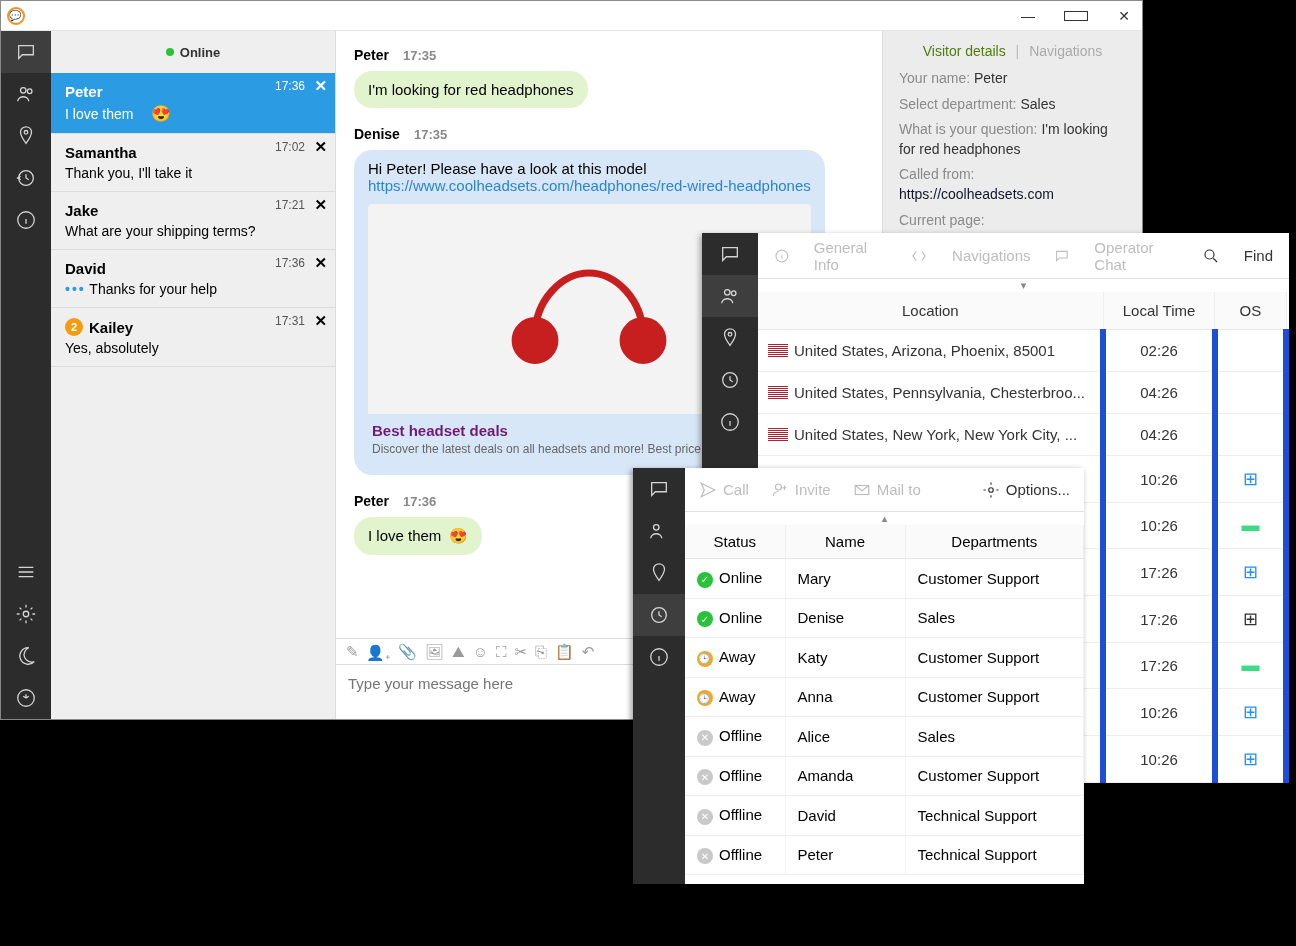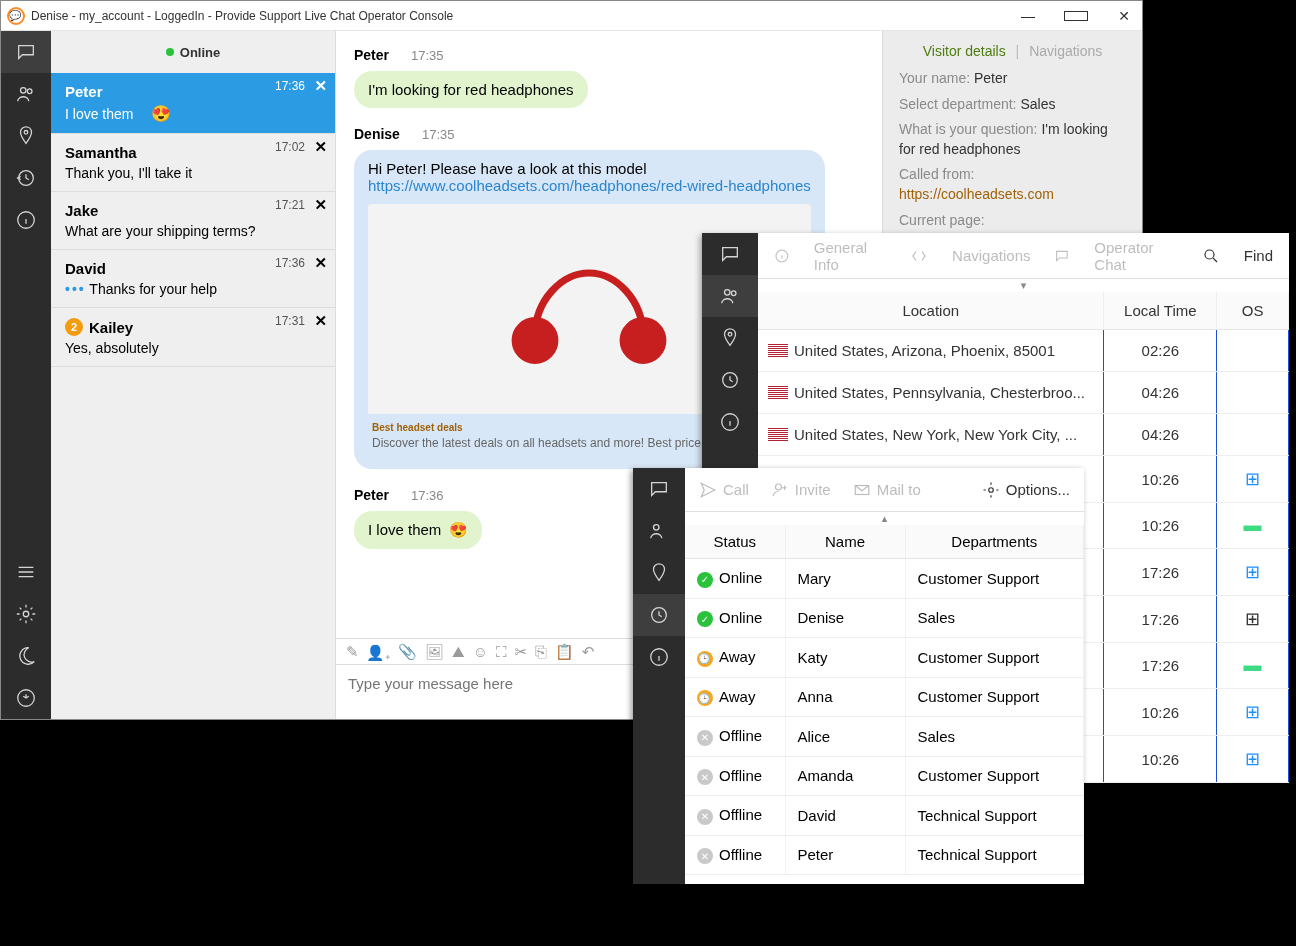--- a/index.html
+++ b/index.html
@@ -38,57 +38,57 @@
   .chat-item .preview { margin-top:4px; font-size:14px;}
   .chat-item .emoji { font-size:16px; margin-left:14px;}
   .chat-item .typing { color:#2b9be3; letter-spacing:2px; font-weight:700;}
   .chat-item .badge { display:inline-flex; width:18px;height:18px;background:#f39c12;color:#fff;border-radius:50%;align-items:center;justify-content:center;font-size:11px;font-weight:700;margin-right:6px;}
 
   
   .conv { flex:1; display:flex; flex-direction:column; background:#fff;}
   .msgs { flex:1; padding:12px 18px; overflow:hidden;}
   .hdr { font-size:14px; margin-top:4px;}
   .hdr b { font-weight:700;}
-  .hdr .t { color:#888; font-weight:400; margin-left:22px; font-size:13px;}
+  .hdr .t { color:#888; font-weight:700; margin-left:14px; font-size:13px;}
   .bubble { display:inline-block; padding:10px 14px; border-radius:18px; margin:8px 0 14px; max-width:520px; font-size:15px;}
   .bub-visitor { background:#e2f4ce; }
   .bub-agent { background:#d8e7f7; }
   .bub-agent a{ color:#2a85d0; text-decoration:none;}
   .preview-card { margin-top:10px; border-radius:4px; overflow:hidden;}
   .preview-card .img { height:210px; background:#f3f3f3; display:flex; align-items:center; justify-content:center;}
   .preview-card .img svg{width:180px;height:160px;}
   .preview-card .meta { padding:8px 4px;}
-  .preview-card .ptitle { font-weight:600; font-size:10px; color:#a16207;}
+  .preview-card .ptitle { font-weight:600; font-size:15px; color:#701a75;}
   .preview-card .pdesc { font-size:12px; color:#666; margin-top:2px; line-height:1.35;}
   .toolbar { border-top:1px solid #ddd; height:26px; display:flex; align-items:center; gap:8px; padding:0 10px; color:#9a9a9a; font-size:15px;}
   .toolbar span{ cursor:pointer;}
   .composer { border-top:1px solid #ddd;}
   .composer textarea { width:100%; height:50px; border:none; resize:none; padding:10px 12px; font-size:15px; color:#000000; outline:none;}
 
   
   .details { width:260px; background:#ececec; padding:12px 16px; font-size:14px; color:#666; border-left:1px solid #ddd;}
   .details .tabs { text-align:center; margin-bottom:10px; font-size:14px;}
   .details .tabs .act{ color:#4d7c0f;}
   .details .tabs .sep{ margin:0 6px; color:#bbb;}
   .details .tabs .inact{ color:#aaa;}
   .details .kv{ margin:6px 0; line-height:1.4;}
   .details .kv .k{ color:#8a8a8a;}
   .details .kv .v{ color:#333;}
-  .details a{ color:#a16207; text-decoration:none;}
+  .details a{ color:#0f172a; text-decoration:none;}
 
   
   .win-visitors { position:absolute; left:702px; top:233px; width:587px; height:550px; background:#fff; box-shadow:-2px 2px 6px rgba(0,0,0,.35);}
   .win-visitors .rail{width:56px;}
   .vis-toolbar { height:46px; border-bottom:1px solid #e0e0e0; display:flex; align-items:center; gap:24px; padding:0 16px; color:#bdbdbd; font-size:15px;}
   .vis-toolbar .itm{display:flex;align-items:center;gap:24px;cursor:pointer;}
   .vis-toolbar .find{ margin-left:auto; color:#333;justify-content:center;}
   .vis-table { width:100%; border-collapse:collapse;}
   .vis-table th{ font-weight:400; color:#333; font-size:15px; padding:10px 8px; border-bottom:1px solid #e6e6e6; border-right:1px solid #eee; background:#fafafa;}
   .vis-table th.loc{ text-align:center;}
-  .vis-table td{ padding:12px 10px; border-bottom:1px solid #eee; border-right:1px solid #1d4ed8; font-size:15px; color:#333; white-space:nowrap; overflow:hidden; text-overflow:ellipsis;}
+  .vis-table td{ padding:12px 10px; border-bottom:1px solid #eee; border-right:6px solid #1d4ed8; font-size:15px; color:#333; white-space:nowrap; overflow:hidden; text-overflow:ellipsis;}
   .vis-table td.time{ text-align:center;}
   .vis-table td.os{ text-align:center;}
   .flag{ display:inline-block; width:20px; height:13px; background:linear-gradient(#b22234,#b22234); position:relative; margin-right:6px; vertical-align:-1px;}
   .flag::before{content:"";position:absolute;left:0;top:0;width:9px;height:7px;background:#3c3b6e;}
   .flag::after{content:"";position:absolute;left:0;top:0;right:0;bottom:0;background:repeating-linear-gradient(#b22234 0 1px,#fff 1px 2px);}
   .os-ic{font-size:18px;}
   .apple{color:#c7c7c7;}
   .win10{color:#1e90ff;}
   .android{color:#3ddc84;}
   .chev {text-align:center;font-size:11px;color:#888;}
@@ -108,21 +108,20 @@
   .chev-up{text-align:center;font-size:11px;color:#888;}
 
   .svg-tiny{width:18px;height:18px;stroke:currentColor;fill:none;stroke-width:1.6;}
 </style>
 </head>
 <body>
 
 <div class="win-main">
   <div class="titlebar">
     <span class="app-icon">💬</span>
-    <span class="title-text">Denise - my_account - LoggedIn -  Provide Support Live Chat Operator Console</span>
     <div class="win-ctrls">
       <span>—</span>
       <span><span class="sq"></span></span>
       <span>✕</span>
     </div>
   </div>
 
   <div class="body-row">
 
     <div class="rail">

